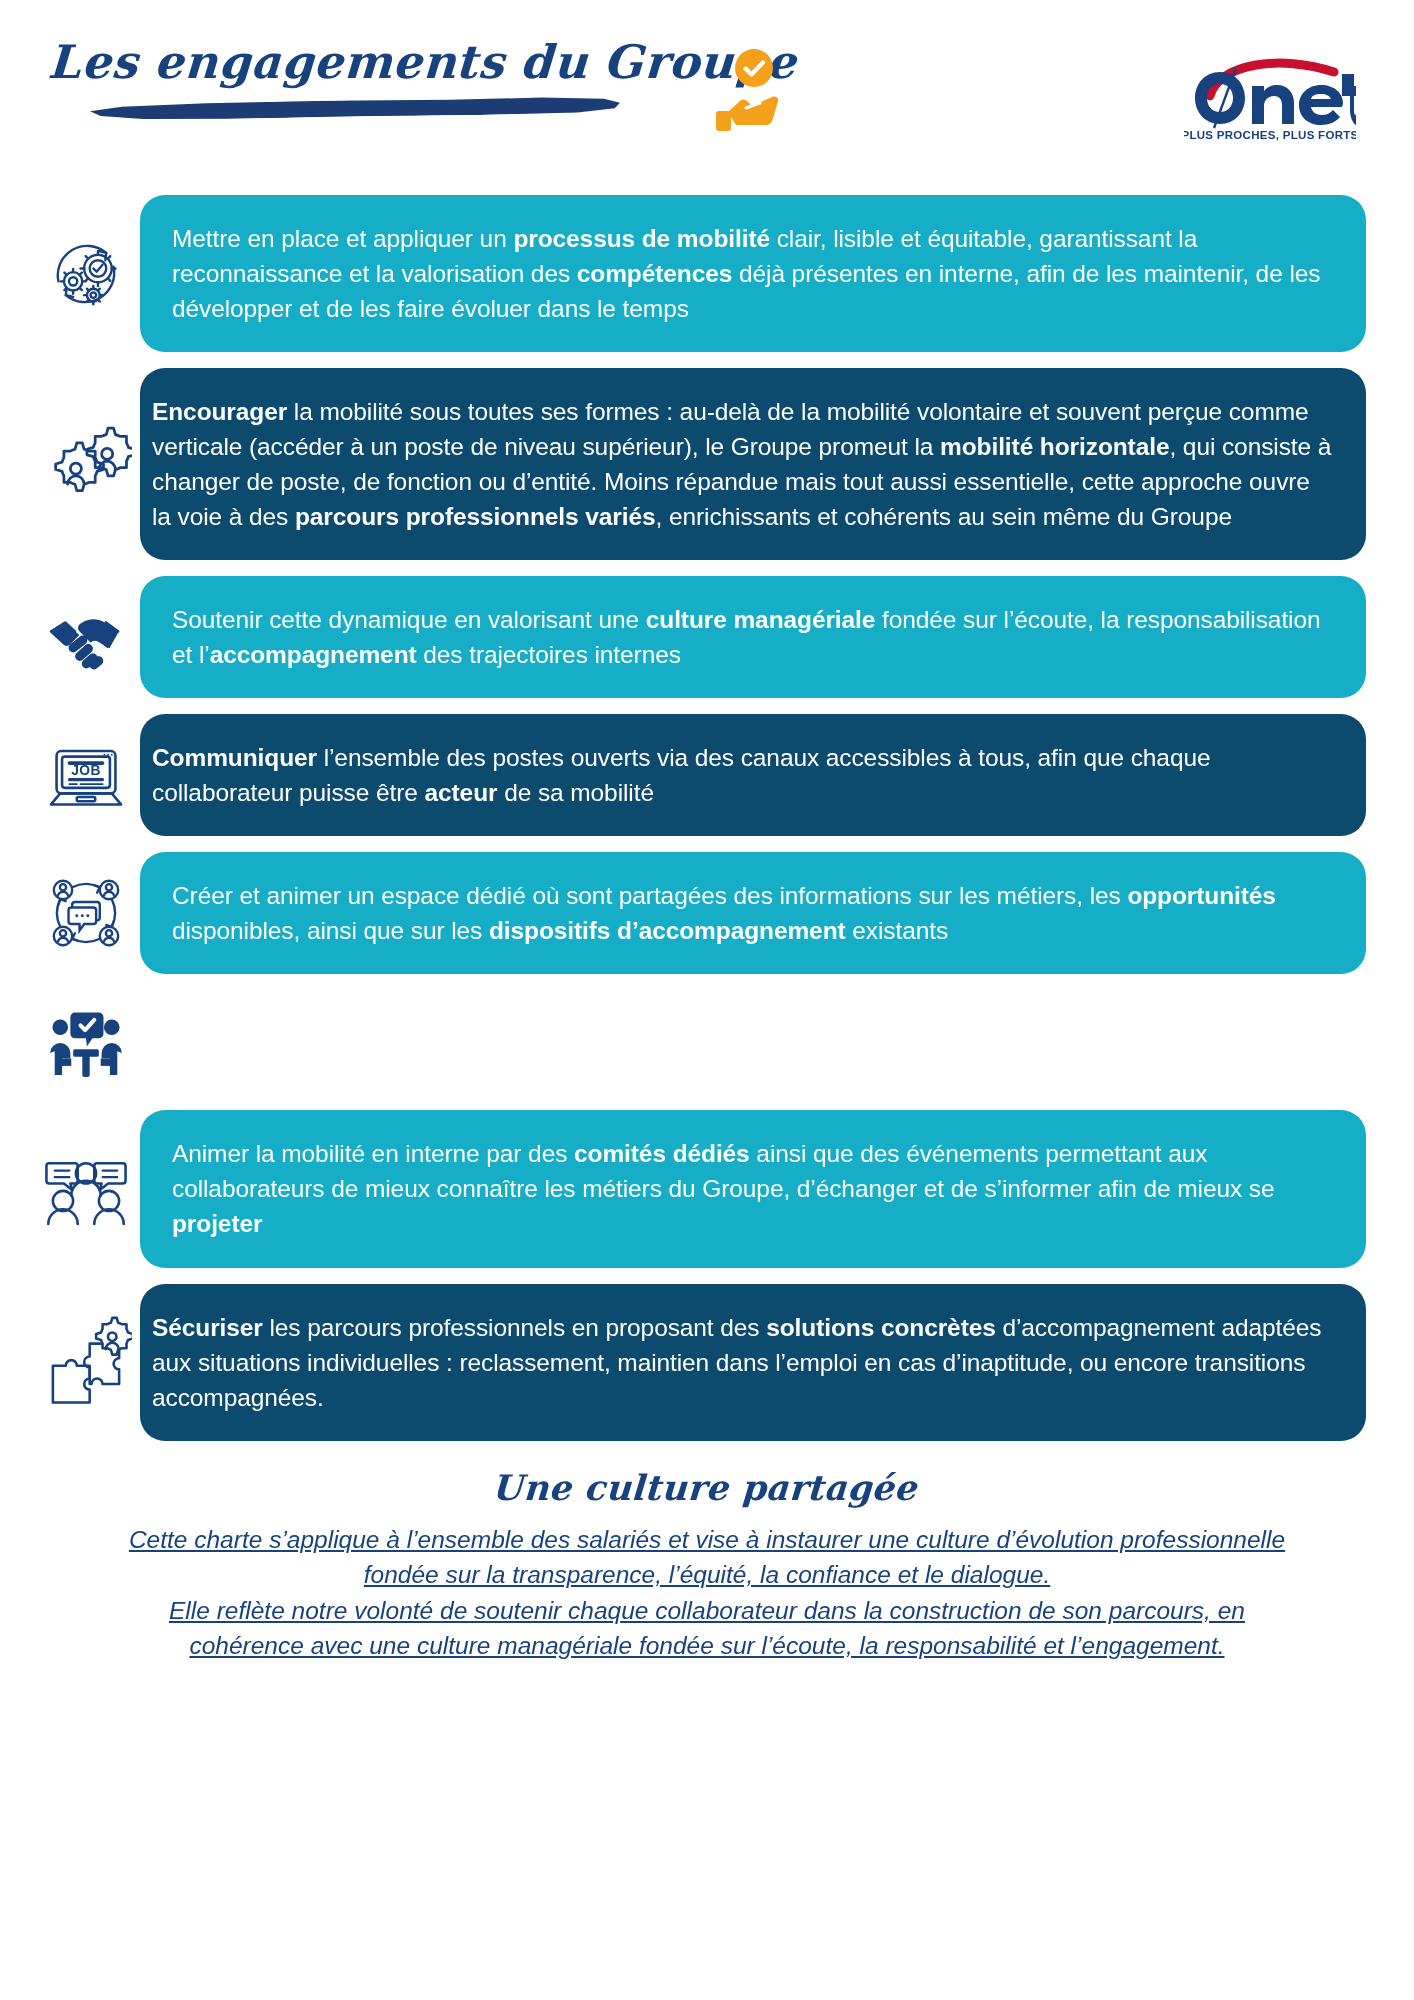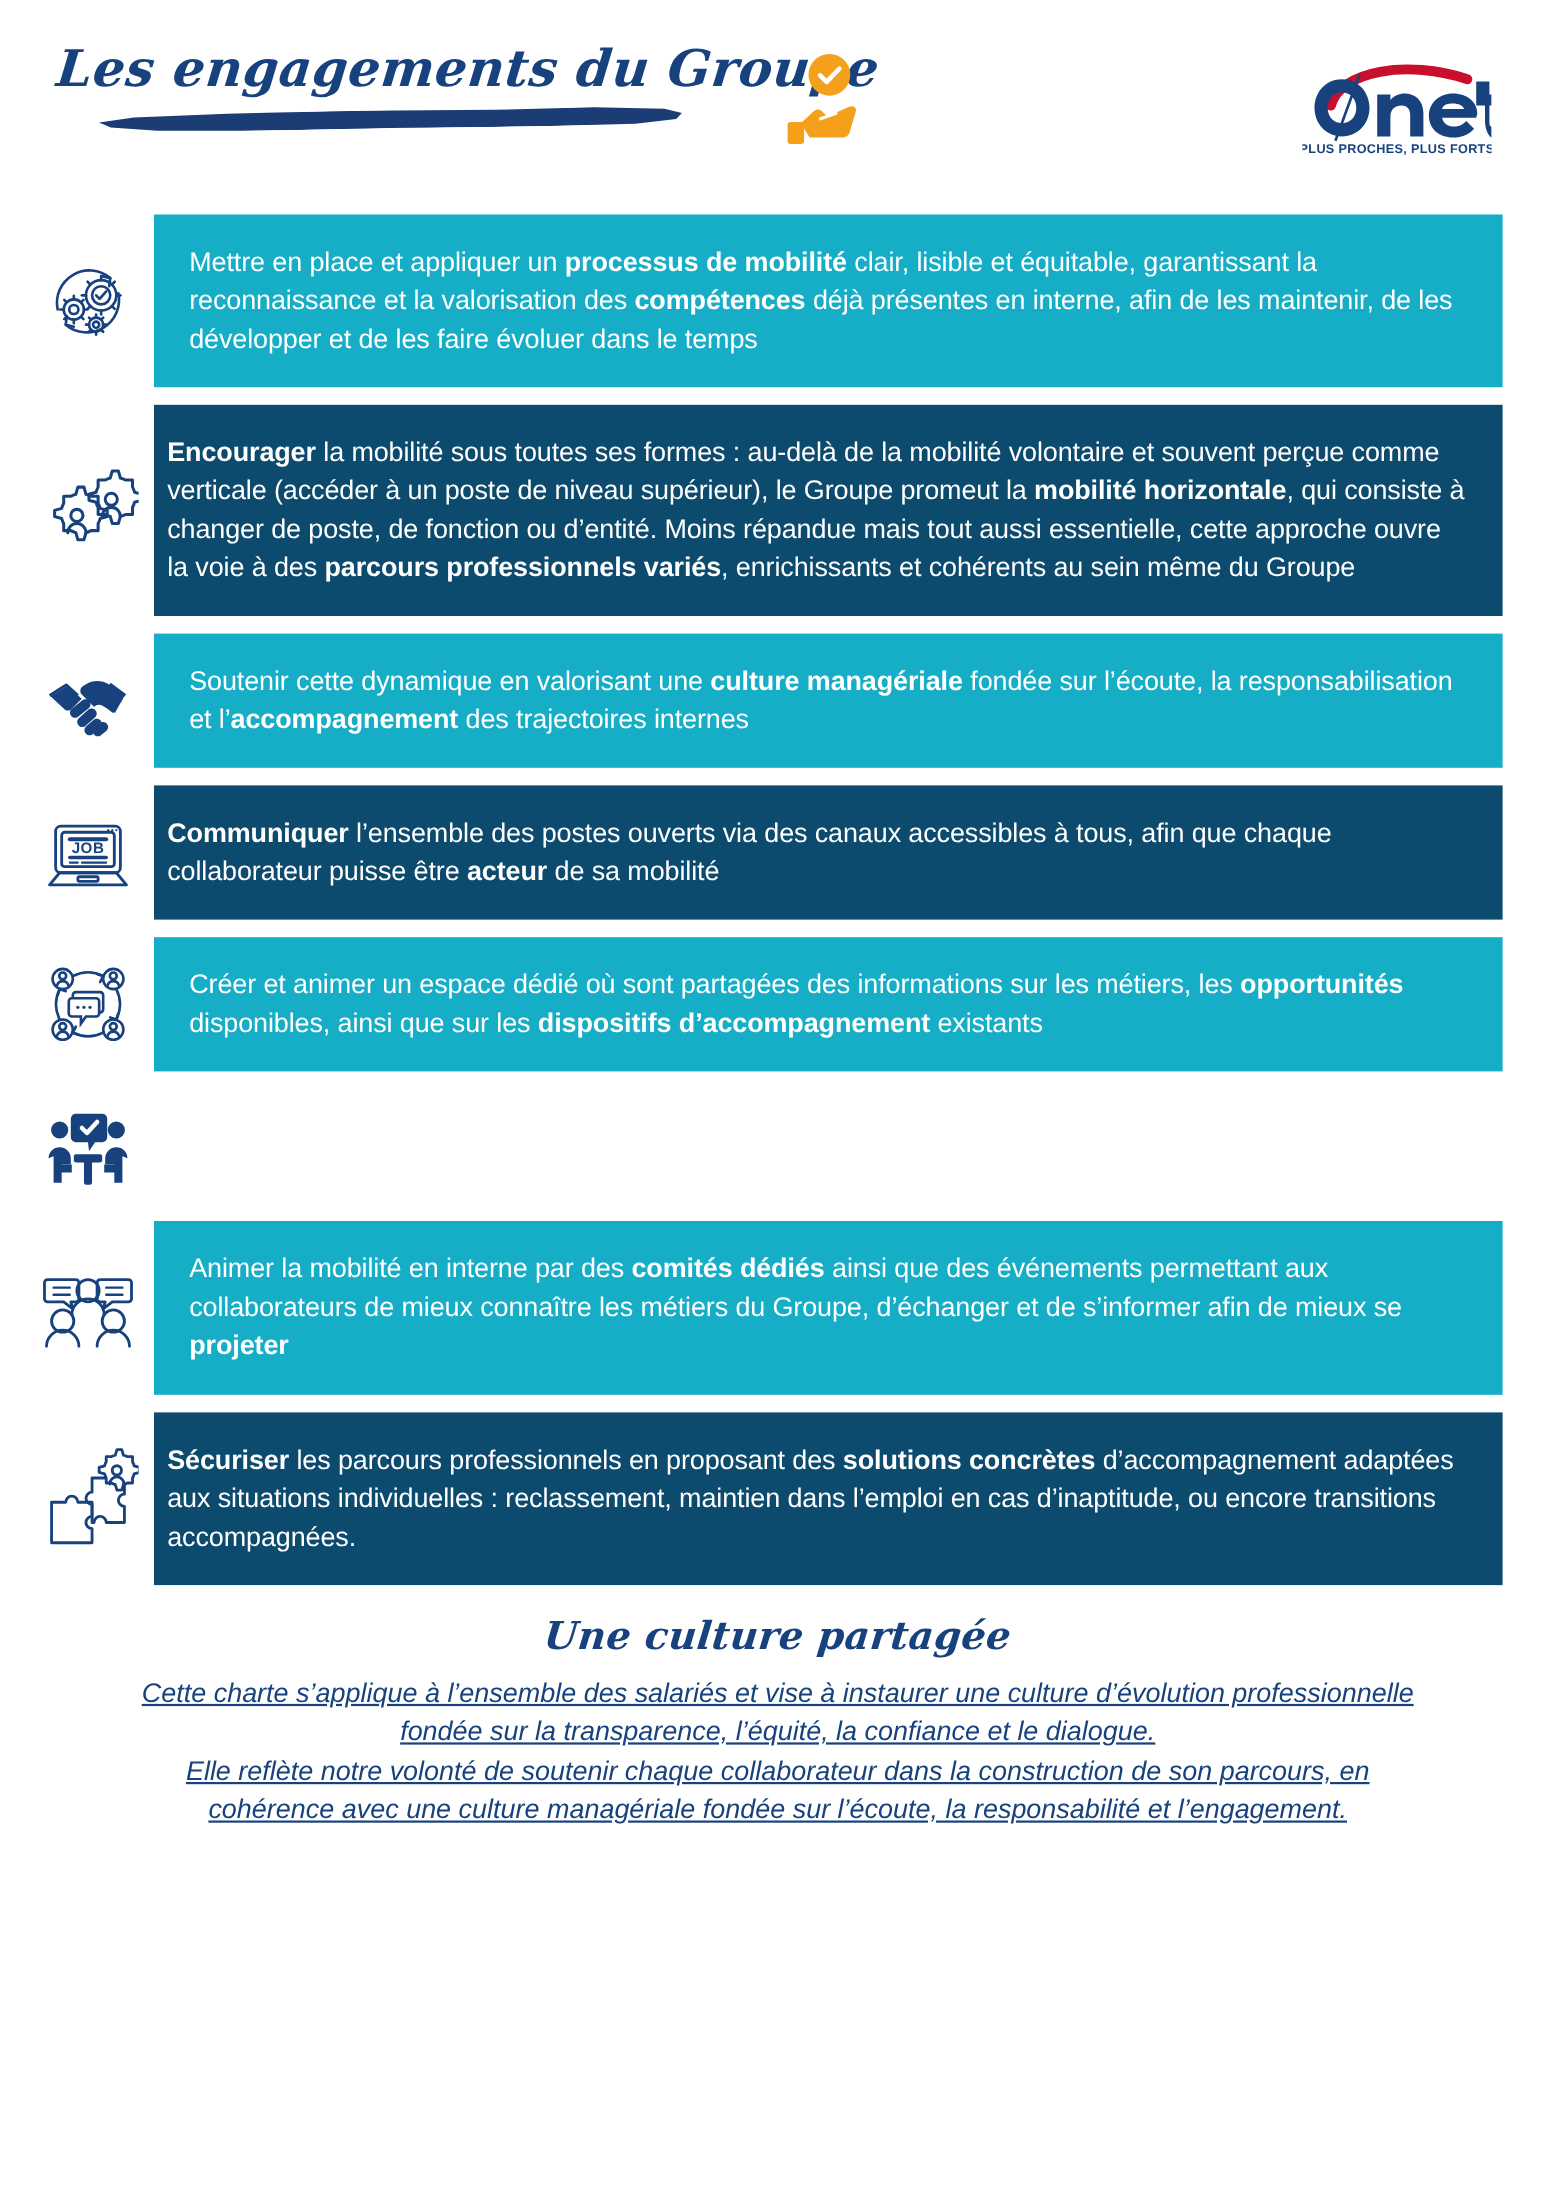--- a/index.html
+++ b/index.html
@@ -87,36 +87,37 @@
     margin-bottom: 16px;
     padding-left: 28px;
   }
 
   .block-icon {
     flex: 0 0 104px;
     width: 104px;
     height: 104px;
     display: flex;
     align-items: center;
-    justify-content: center;
+    justify-content: flex-end;
     color: #17427e;
   }
 
   .block-icon svg { display: block; }
 
   .block-body {
     flex: 1 1 auto;
     margin-left: 8px;
     margin-right: 48px;
     padding: 26px 34px 26px 32px;
     color: #ffffff;
     font-size: 24.5px;
     line-height: 1.43;
     font-family: "Liberation Sans", sans-serif;
     letter-spacing: -0.1px;
+    border-radius: 25px;
   }
 
   .block-body b { font-weight: 700; }
 
   .teal  { background: #15aec6; }
   .navy  { background: #0c4a6e; padding-left: 12px; }
 
   
   .footer {
     margin-top: 26px;

